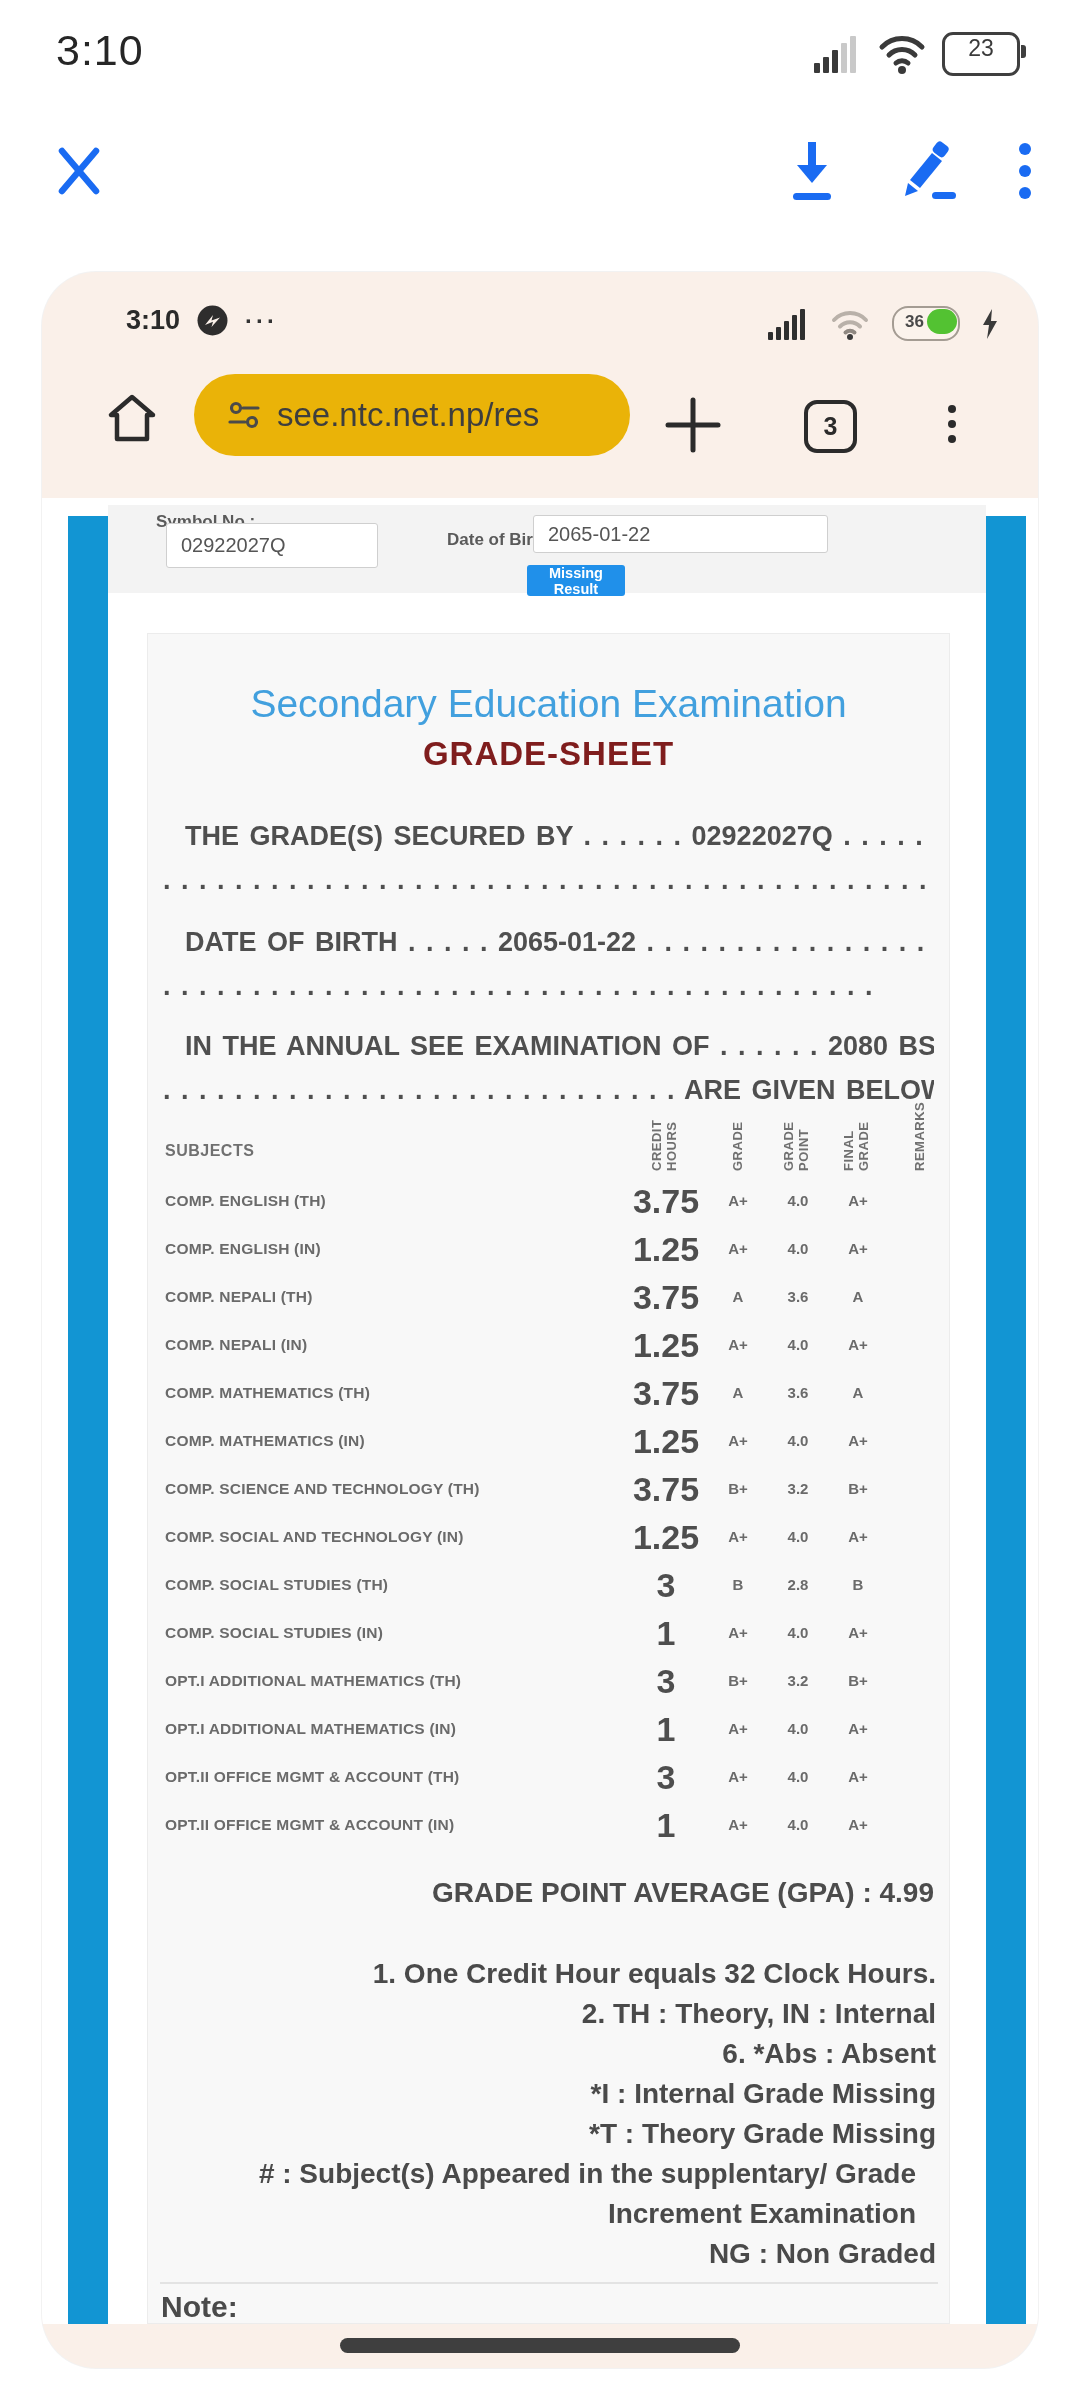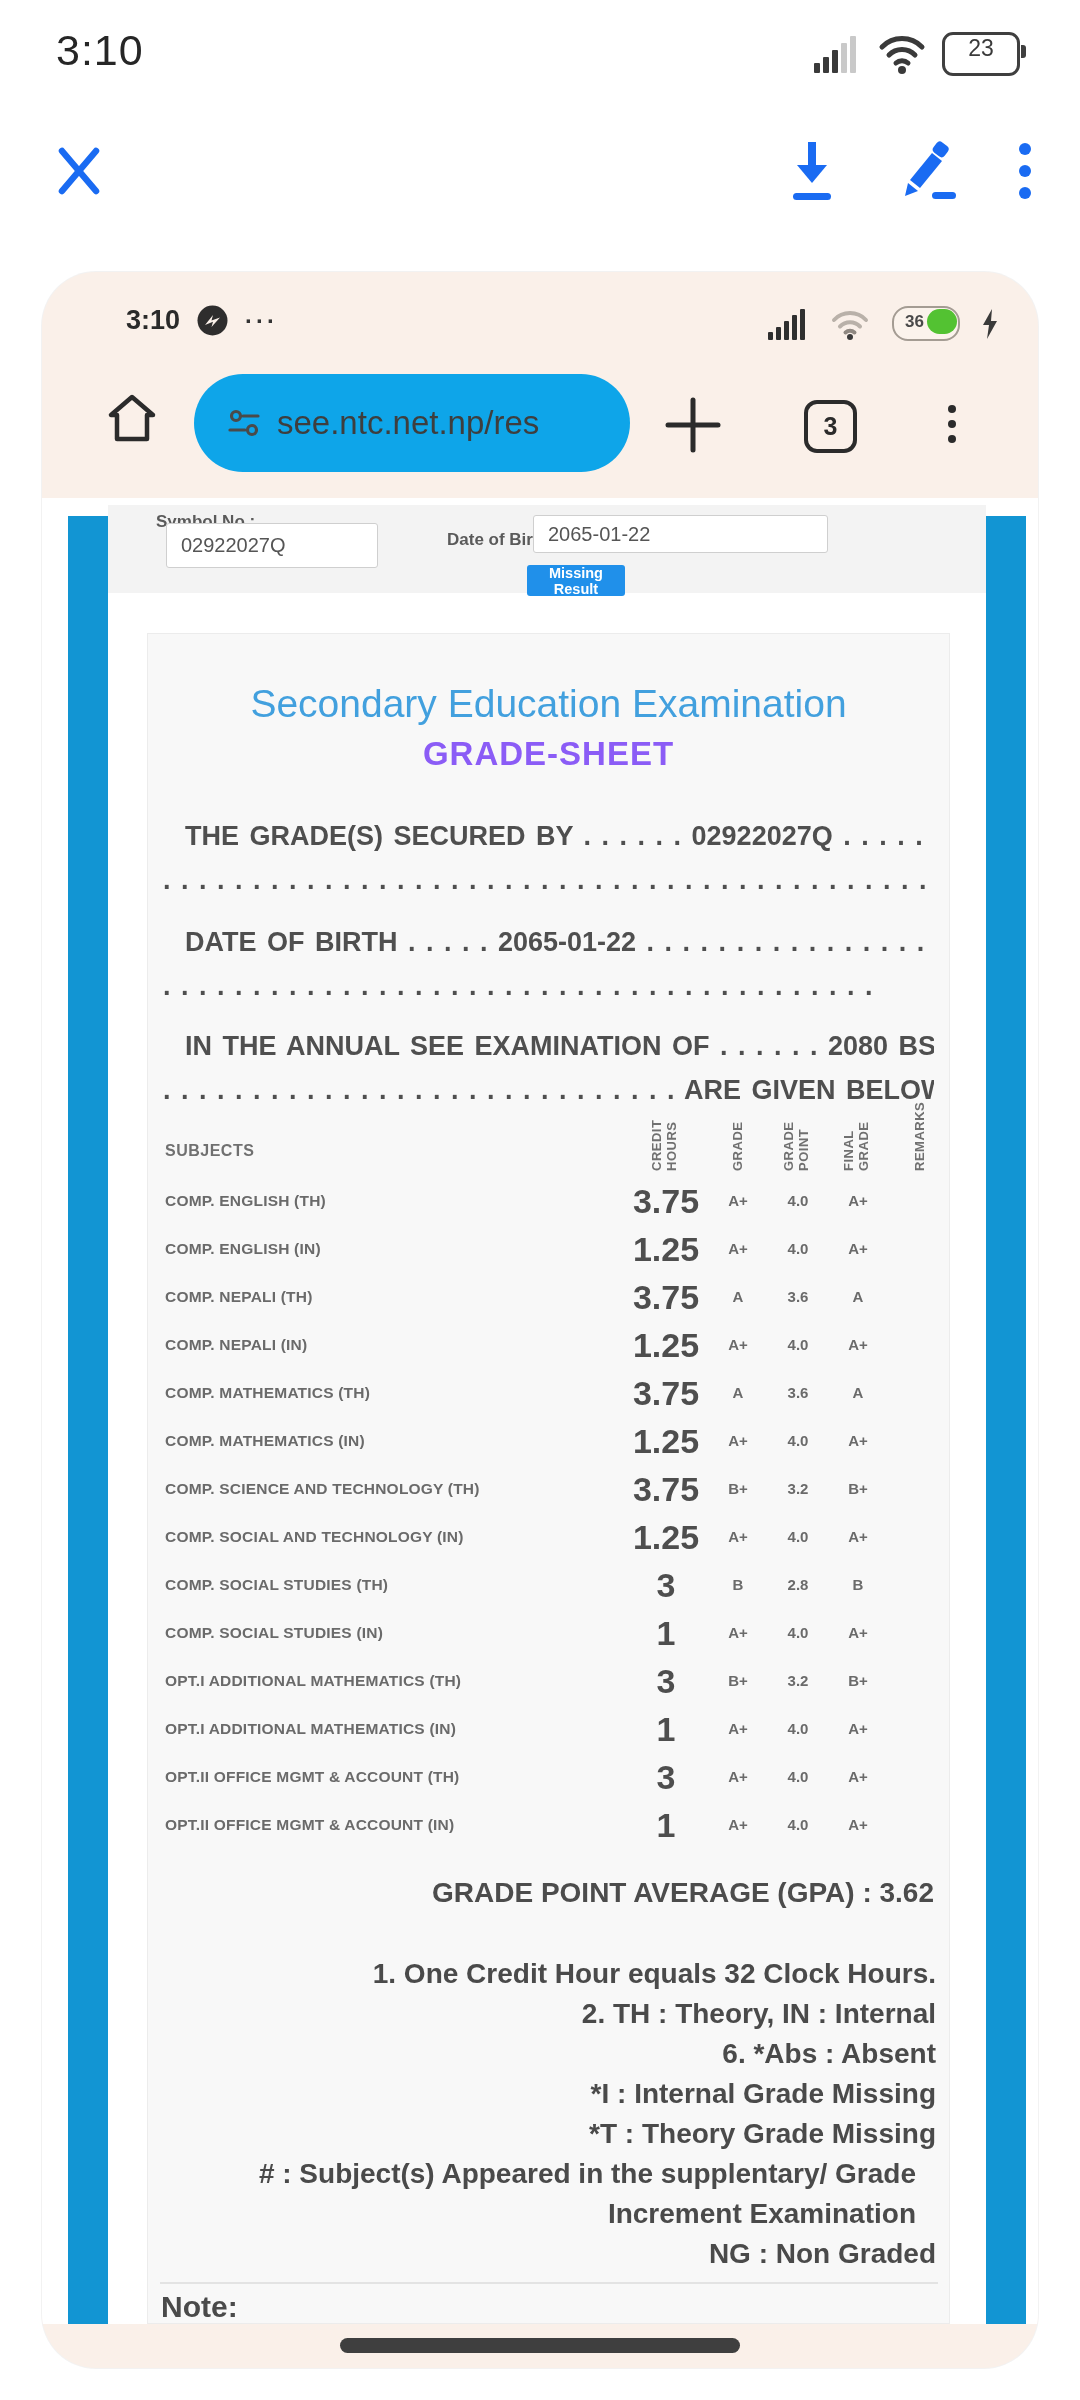--- a/index.html
+++ b/index.html
@@ -28,40 +28,40 @@
   .i-status{position:absolute;left:84px;top:32px;display:flex;align-items:center;gap:16px;}
   .i-time{font-size:27px;font-weight:700;color:#2a2a2a;}
   .i-ellipsis{font-size:24px;font-weight:700;color:#333;letter-spacing:3px;}
   .i-sicons{position:absolute;right:40px;top:34px;display:flex;align-items:center;gap:22px;}
   .i-batt{position:relative;width:64px;height:31px;border:2.5px solid #a49c93;border-radius:16px;background:#fbf3ec;}
   .i-batt .green{position:absolute;right:1px;top:1px;width:30px;height:25px;background:#53c232;border-radius:13px;}
   .i-batt .num{position:absolute;left:11px;top:4px;font-size:17px;color:#4a4a4a;font-weight:600;z-index:2;}
   
   .b-bar{position:absolute;left:0;top:100px;width:996px;height:115px;}
   .b-home{position:absolute;left:62px;top:18px;}
-  .b-pill{position:absolute;left:152px;top:2px;width:436px;height:98px;background:#0ea5e9;border-radius:53px;display:flex;align-items:center;padding-left:34px;box-sizing:border-box;overflow:hidden;cursor:pointer;}
+  .b-pill{position:absolute;left:152px;top:2px;width:436px;height:82px;background:#eab308;border-radius:53px;display:flex;align-items:center;padding-left:34px;box-sizing:border-box;overflow:hidden;cursor:pointer;}
   .b-url{font-size:33px;color:#3e3e3e;margin-left:17px;white-space:nowrap;}
   .b-plus{position:absolute;left:622px;top:24px;cursor:pointer;}
   .b-tab{position:absolute;left:762px;top:28px;width:45px;height:45px;border:4px solid #2b2b2b;border-radius:13px;display:flex;align-items:center;justify-content:center;cursor:pointer;}
   .b-tab span{font-size:25px;font-weight:700;color:#2b2b2b;}
   .b-kebab{position:absolute;left:906px;top:26px;width:10px;height:56px;cursor:pointer;}
   .b-kebab i{display:block;width:8px;height:8px;border-radius:50%;background:#2b2b2b;margin:7px 0;}
   
   .page{position:absolute;left:0;top:226px;width:996px;height:1826px;background:#ffffff;}
   .b-border{position:absolute;top:18px;width:40px;height:1808px;background:#1295d3;}
   .b-left{left:26px;} .b-right{left:944px;}
   
   .form-panel{position:absolute;left:66px;top:7px;width:878px;height:88px;background:#f3f3f3;}
   .f-label{position:absolute;font-size:17px;font-weight:700;color:#5a5a5a;}
   .f-input{position:absolute;background:#fff;border:1.5px solid #cfcfcf;border-radius:3px;box-sizing:border-box;font-size:20px;color:#555;display:flex;align-items:center;padding-left:14px;}
   .f-btn{position:absolute;left:419px;top:60px;width:98px;height:31px;background:#2090ea;border:none;border-radius:3px;color:#fff;font-size:14.5px;font-weight:700;font-family:"Liberation Sans",sans-serif;display:flex;align-items:center;justify-content:center;cursor:pointer;}
   
   .gs{position:absolute;left:105px;top:135px;width:803px;height:1691px;background:#f8f8f8;border:1px solid #ececec;box-sizing:border-box;}
   .gs-title{position:absolute;left:0;right:0;top:48px;text-align:center;font-size:39px;font-weight:500;color:#42a0de;}
-  .gs-sub{position:absolute;left:0;right:0;top:101px;text-align:center;font-size:33px;font-weight:700;color:#8b5cf6;letter-spacing:1px;}
+  .gs-sub{position:absolute;left:0;right:0;top:101px;text-align:center;font-size:33px;font-weight:700;color:#7f1d1d;letter-spacing:1px;}
   .gs-para{position:absolute;left:15px;right:15px;font-size:27px;font-weight:700;color:#4f4f4f;line-height:44px;word-spacing:3px;white-space:nowrap;overflow:hidden;}
   .gs-para .l1{padding-left:22px;}
   .p1{top:180px;} .p2{top:286px;} .p3{top:390px;}
   
   .t-subhdr{position:absolute;left:17px;top:508px;font-size:16px;font-weight:700;color:#707070;letter-spacing:0.5px;}
   .vhdr{position:absolute;top:455px;height:82px;writing-mode:vertical-rl;transform:rotate(180deg);font-size:13px;font-weight:700;color:#707070;line-height:15px;white-space:pre-line;letter-spacing:0.5px;}
   .vh0{left:501px;width:34px;} .vh1{left:582px;width:17px;} .vh2{left:633px;width:34px;}
   .vh3{left:693px;width:34px;} .vh4{left:764px;width:17px;}
   .t-rows{position:absolute;left:0;top:543px;width:803px;}
   .t-row{position:relative;height:48px;}
@@ -336,21 +336,21 @@
           </div>
         <div class="t-row">
             <span class="sub">OPT.II OFFICE MGMT &amp; ACCOUNT (IN)</span>
             <span class="cr">1</span>
             <span class="g g1">A+</span>
             <span class="g g2">4.0</span>
             <span class="g g3">A+</span>
           </div>
       </div>
 
-      <div class="gs-gpa">GRADE POINT AVERAGE (GPA) : 3.62</div>
+      <div class="gs-gpa">GRADE POINT AVERAGE (GPA) : 4.99</div>
 
       <div class="gs-notes">
         <div>1. One Credit Hour equals 32 Clock Hours.</div>
         <div>2. TH : Theory, IN : Internal</div>
         <div>6. *Abs : Absent</div>
         <div class="n-ind">*I : Internal Grade Missing</div>
         <div class="n-ind">*T : Theory Grade Missing</div>
         <div class="n-hang"># : Subject(s) Appeared in the supplentary/ Grade Increment Examination</div>
         <div class="n-ind">NG : Non Graded</div>
       </div>

